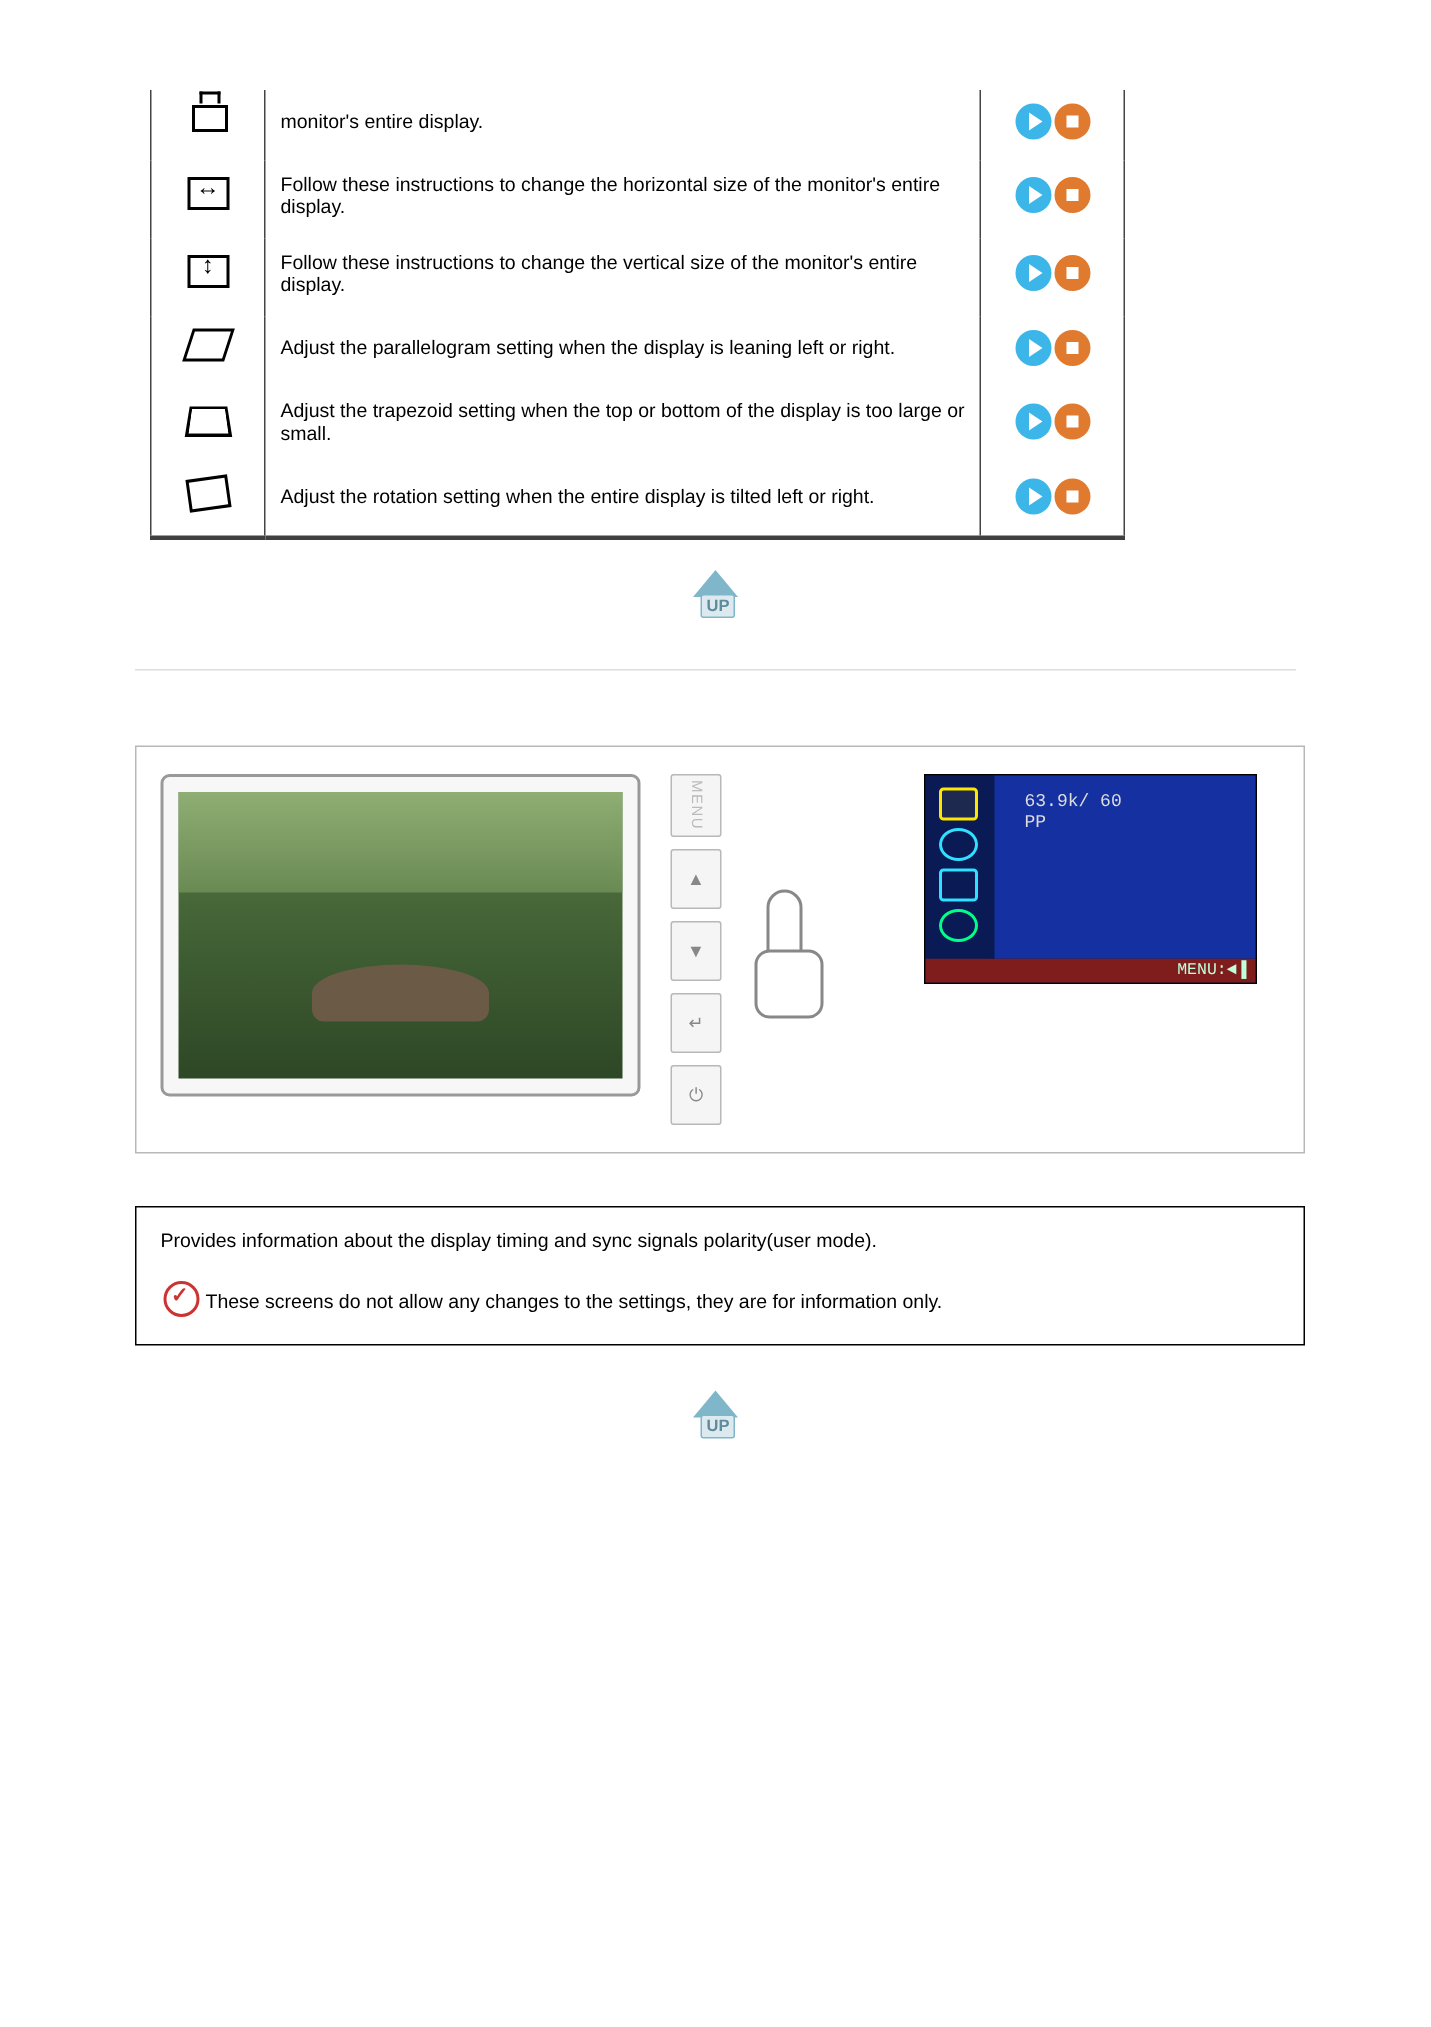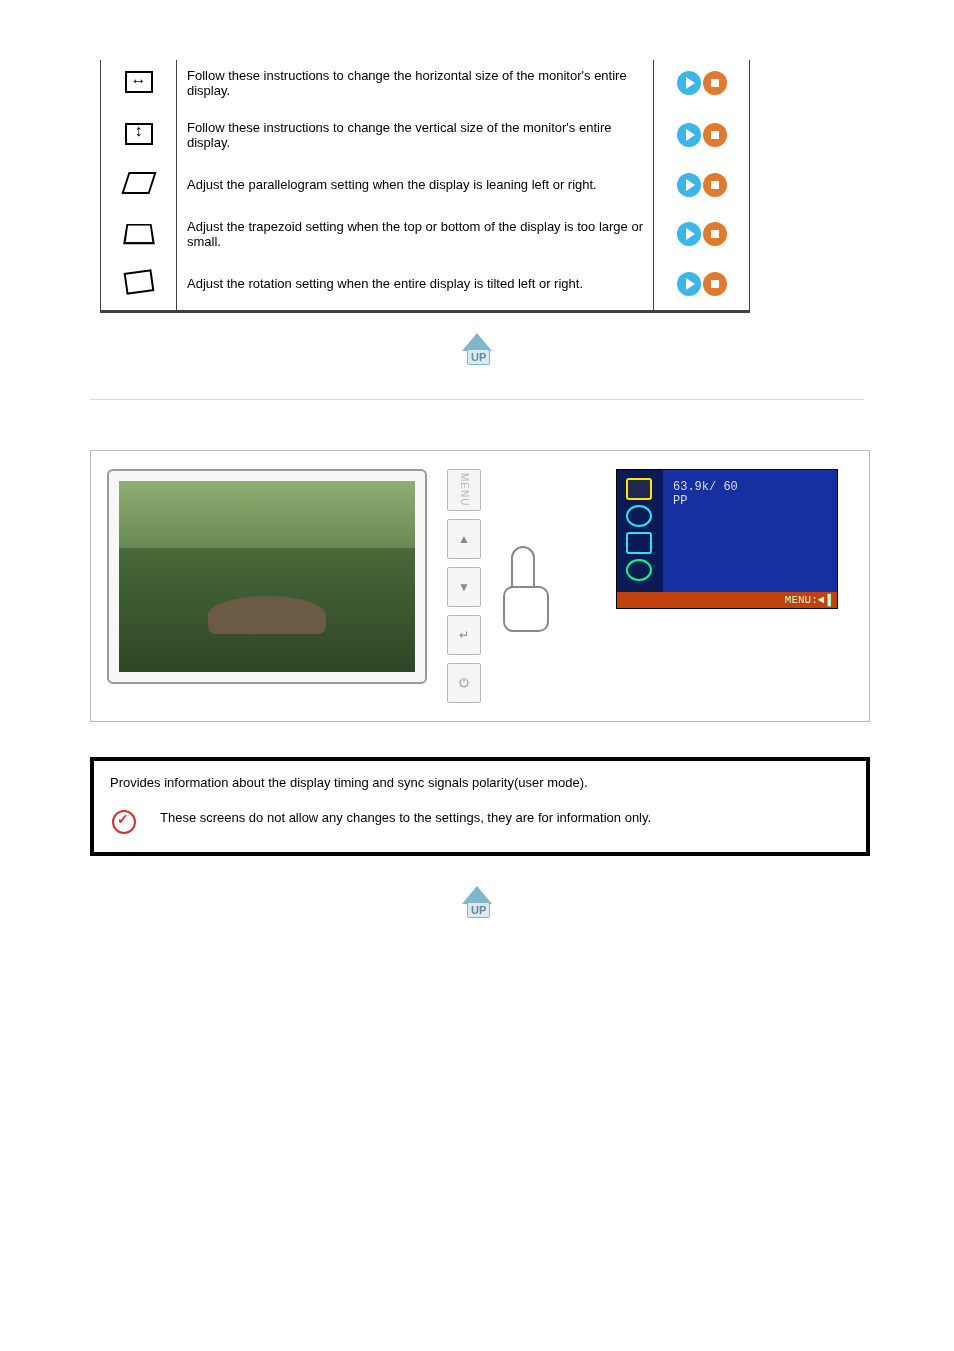--- a/index.html
+++ b/index.html
@@ -173,53 +173,58 @@
   .osd-icons .oi{
     width:22px;height:18px;margin:2px auto 5px auto;
     border:2px solid;
     border-radius:3px;
   }
   .osd-icons .oi.sel{border-color:#ffe600;background:rgba(255,230,0,.08);}
   .osd-icons .oi.picture{border-color:#ffe600;}
   .osd-icons .oi.lang{border-color:#2fe0ff;border-radius:50%;}
   .osd-icons .oi.geom{border-color:#2fe0ff;}
   .osd-icons .oi.info{border-color:#00ff88;border-radius:50%;}
-  .osd-main{flex:1;background:#1530a0;padding:10px 10px 26px 10px;color:#ddd;}
+  .osd-main{flex:1;background:#1530a0;padding:10px 10px 26px 20px;color:#ddd;}
   .osd-footer{
-    background:#c2410c;color:#bfffda;
+    background:#7f1d1d;color:#bfffda;
     text-align:right;padding:2px 6px;font-size:11px;
   }
   
   .desc-box{
-    border:4px solid #000000;
+    border:1px solid #000000;
     width:780px;
     padding:14px 8px 16px 16px;
     box-sizing:border-box;
     margin-bottom:30px;
   }
   .desc-box p{margin:0 0 16px 0;}
-  .desc-note{display:flex;gap:24px;margin-top:20px;}
+  .desc-note{display:flex;align-items:center;gap:4px;margin-top:20px;}
   .note-icon{
     width:26px;height:26px;position:relative;flex:0 0 26px;
   }
   .note-icon::before{
     content:"";position:absolute;left:2px;top:0;
     width:20px;height:20px;border:2px solid #c33;border-radius:50%;
   }
   .note-icon::after{
     content:"✓";position:absolute;left:7px;top:1px;color:#c33;font-size:14px;font-weight:bold;
   }
 </style>
 </head>
 <body>
 
 <div class="page">
 
   <table class="settings-table">
     <tbody id="settings-body">
+        <tr>
+          <td class="col-icon"><span class="geom-icon geom-vpos"></span></td>
+          <td class="col-desc">monitor's entire display.</td>
+          <td class="col-btn"><span class="btn-pair"><a href="#" class="round-btn play"></a><a href="#" class="round-btn stop"></a></span></td>
+        </tr>
         <tr>
           <td class="col-icon"><span class="geom-icon geom-hsize"></span></td>
           <td class="col-desc">Follow these instructions to change the horizontal size of the monitor's entire display.</td>
           <td class="col-btn"><span class="btn-pair"><a href="#" class="round-btn play"></a><a href="#" class="round-btn stop"></a></span></td>
         </tr>
         <tr>
           <td class="col-icon"><span class="geom-icon geom-vsize"></span></td>
           <td class="col-desc">Follow these instructions to change the vertical size of the monitor's entire display.</td>
           <td class="col-btn"><span class="btn-pair"><a href="#" class="round-btn play"></a><a href="#" class="round-btn stop"></a></span></td>
         </tr>

